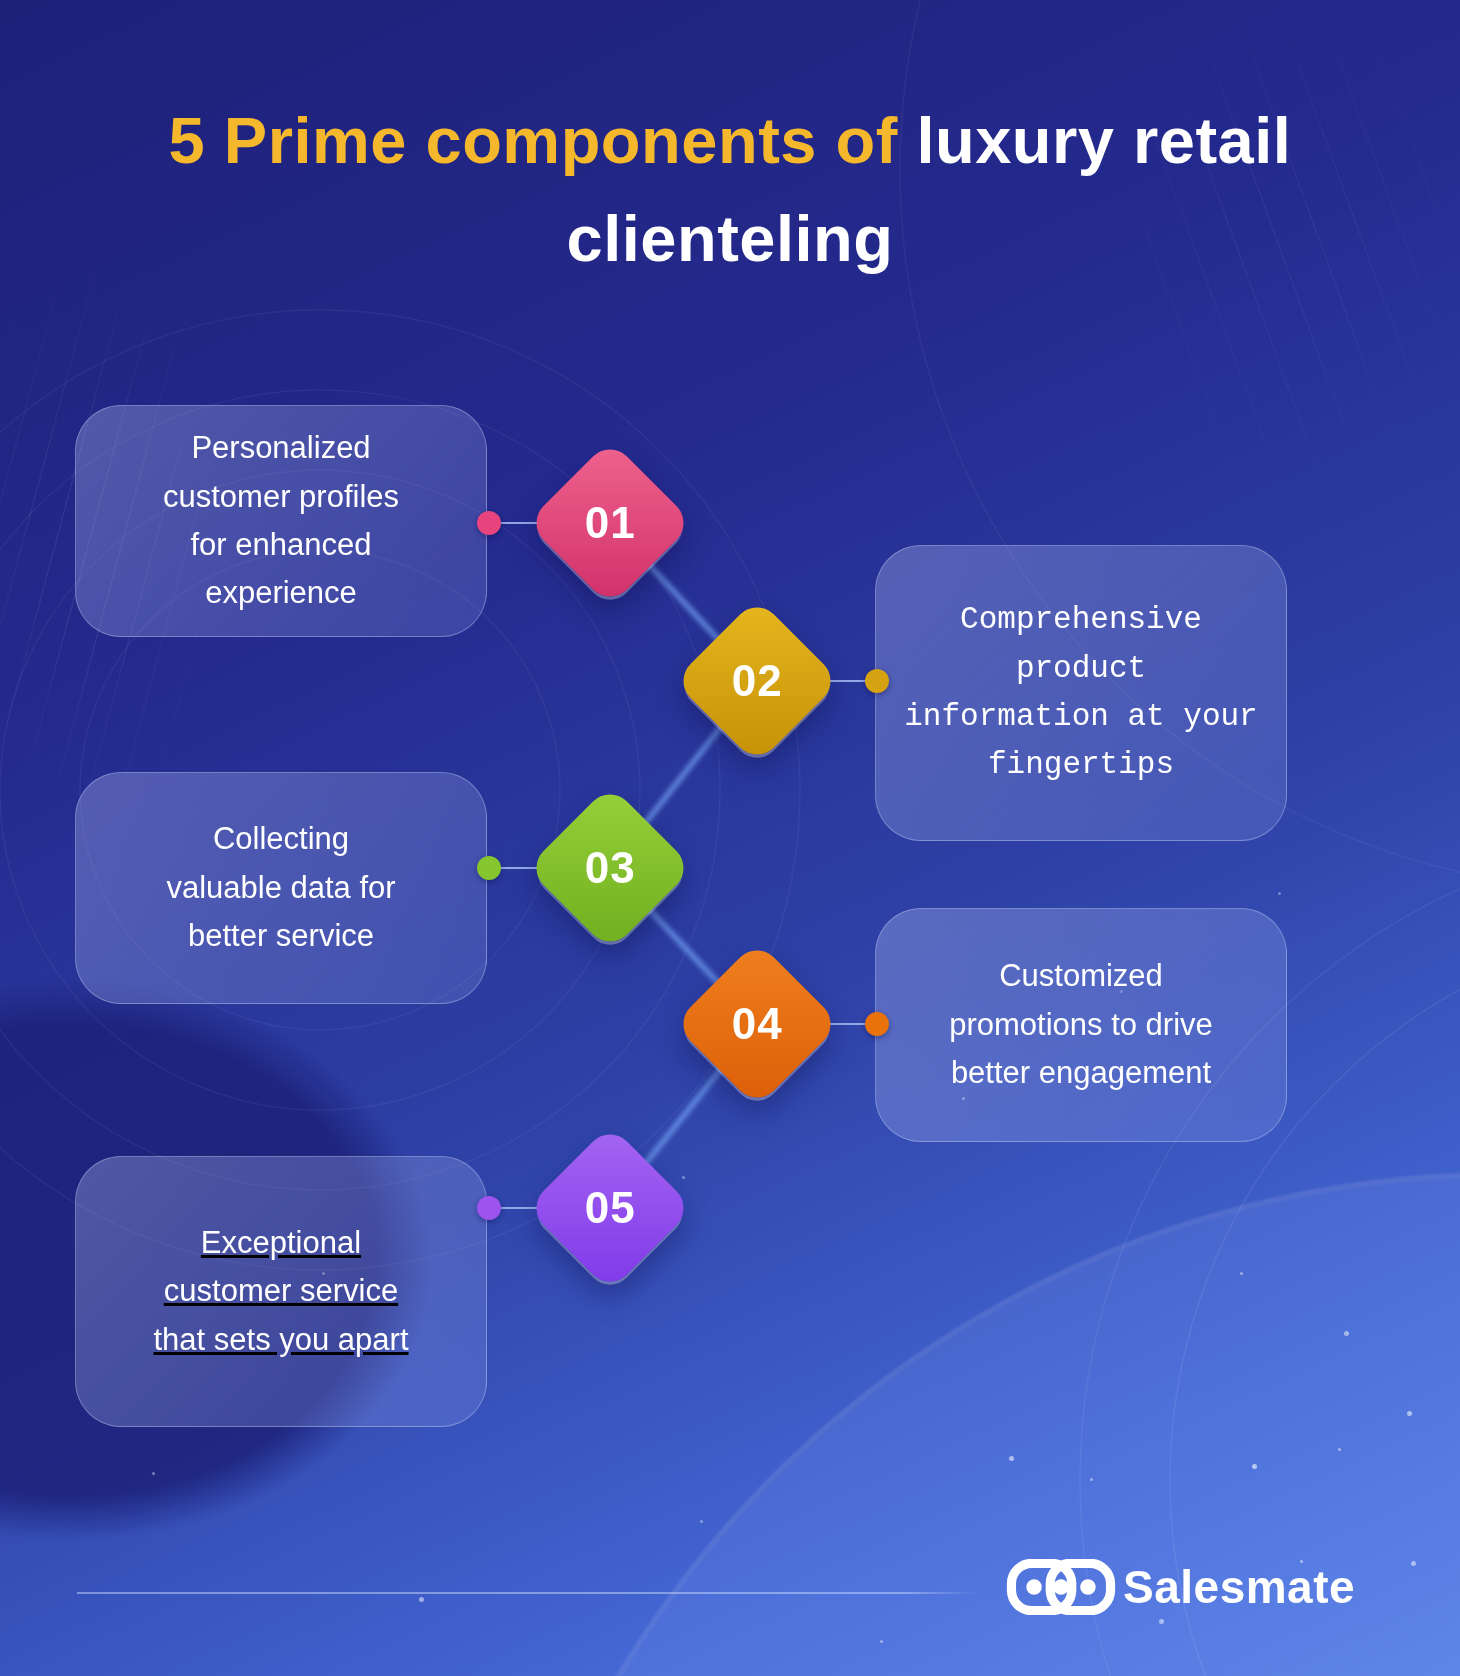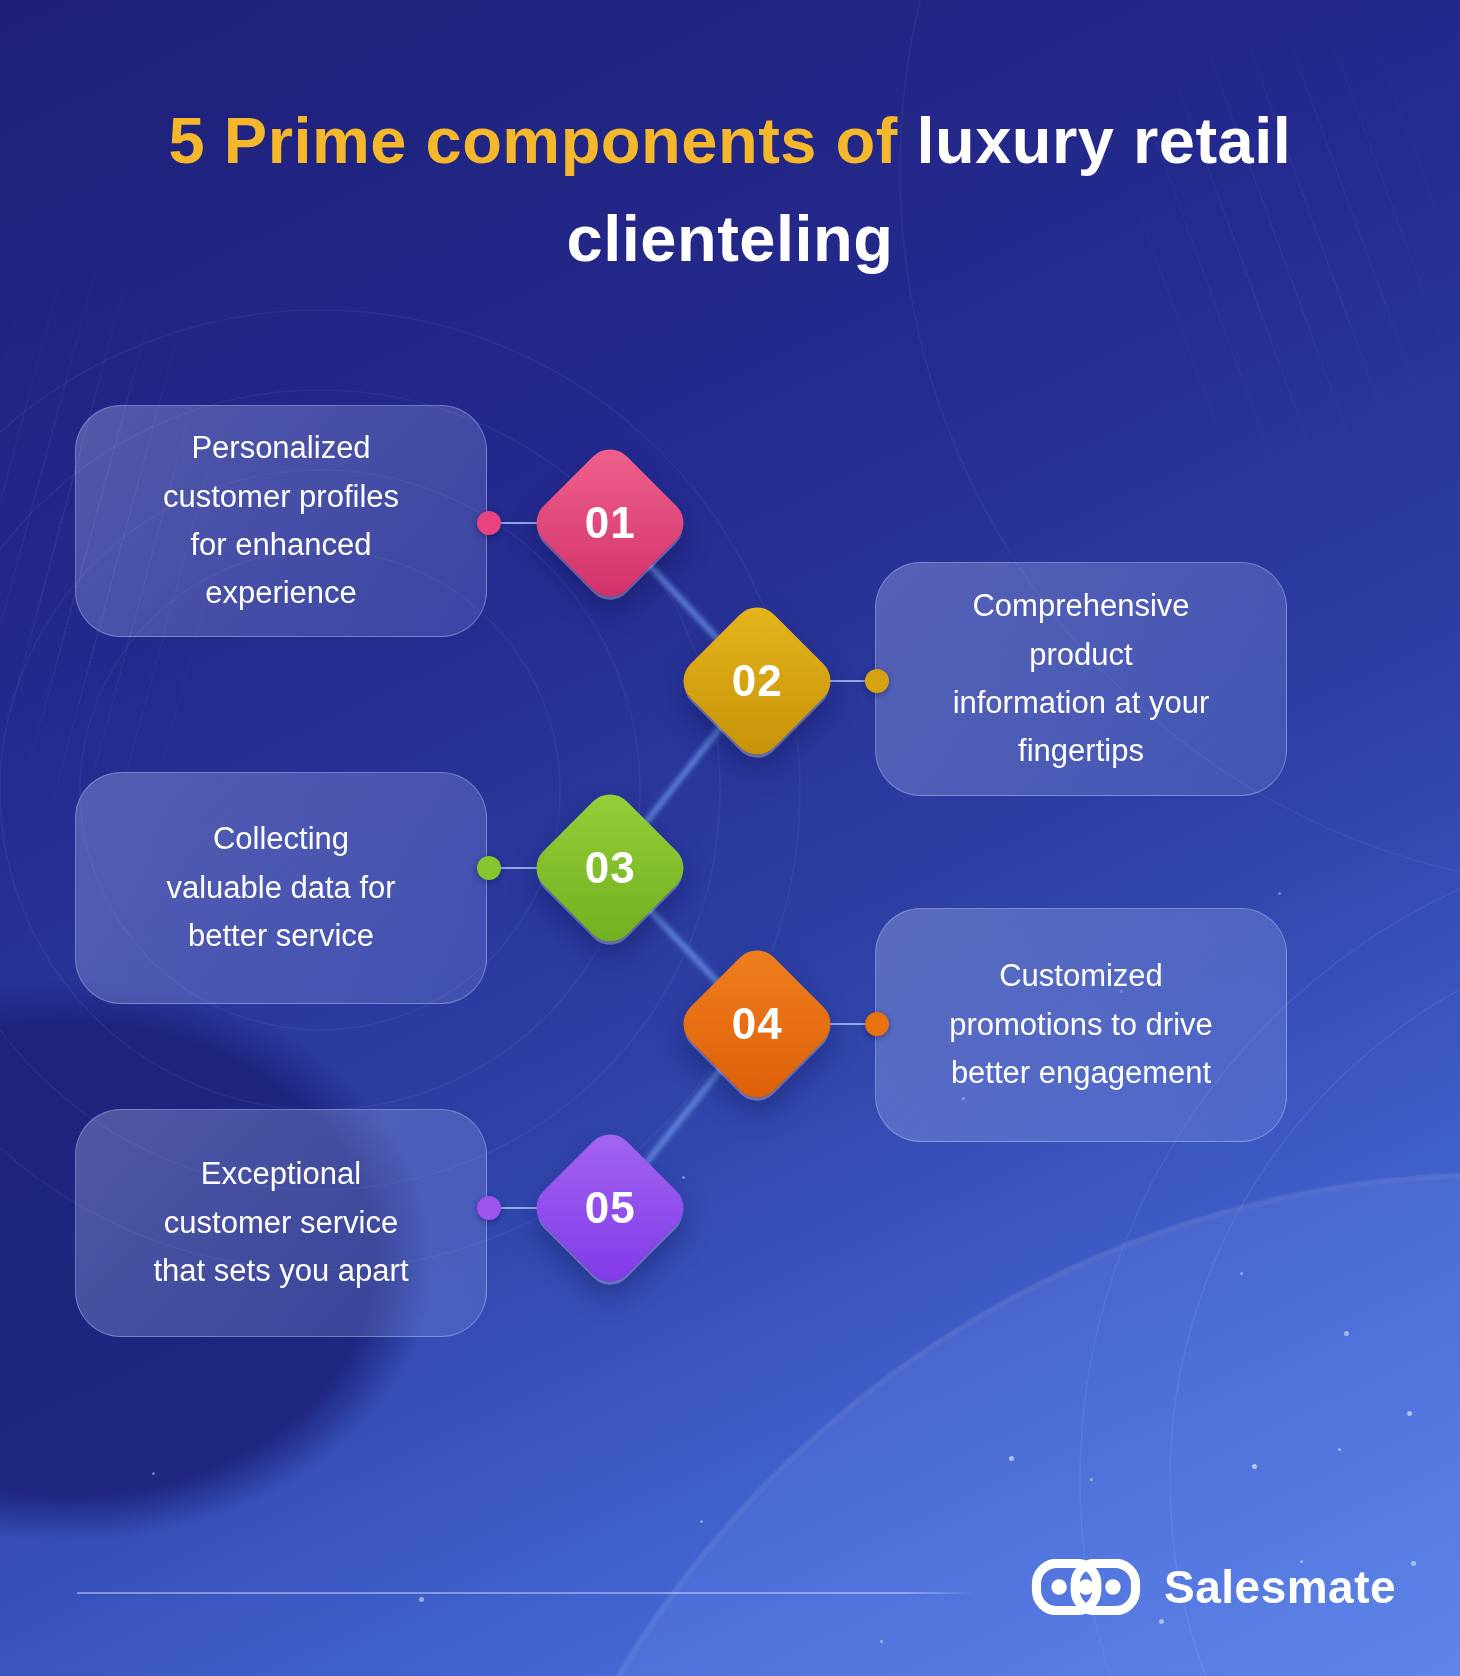--- a/index.html
+++ b/index.html
@@ -50,36 +50,36 @@
     background:linear-gradient(135deg,var(--g1),var(--g2));
     box-shadow:3px 3px 0 -1px rgba(255,255,255,.30), 10px 10px 28px rgba(10,12,70,.35);
     display:flex;align-items:center;justify-content:center;}
   .diamond .num{transform:rotate(-45deg);color:#fff;font-size:44px;font-weight:700;letter-spacing:1px;}
   .dot{position:absolute;width:24px;height:24px;border-radius:50%;background:var(--dc);
     box-shadow:0 2px 6px rgba(10,12,70,.4);}
   
   .s1 .card{left:75px;top:405px;height:232px;}
   .s1 .diamond{left:551px;top:464px;}
   .s1 .dot{left:477px;top:511px;}
-  .s2 .card{left:875px;top:562px;height:234px;}
+  .s2 .card{left:875px;top:545px;height:296px;font-family:Liberation Mono, monospace;}
   .s2 .diamond{left:698px;top:622px;}
   .s2 .dot{left:865px;top:669px;}
   .s3 .card{left:75px;top:752px;height:232px;margin-top:20px;}
   .s3 .diamond{left:551px;top:809px;}
   .s3 .dot{left:477px;top:856px;}
   .s4 .card{left:875px;top:908px;height:234px;text-align:center;}
   .s4 .diamond{left:698px;top:965px;}
   .s4 .dot{left:865px;top:1012px;}
-  .s5 .card{left:75px;top:1109px;height:228px;}
+  .s5 .card{left:75px;top:1156px;height:271px;text-decoration:underline;}
   .s5 .diamond{left:551px;top:1149px;}
   .s5 .dot{left:477px;top:1196px;}
   
   .divider{position:absolute;left:77px;top:1592px;width:900px;height:2px;
     background:linear-gradient(90deg,rgba(215,228,255,.45) 0 92%,rgba(215,228,255,0));}
-  .logo{position:absolute;left:1030px;top:1556px;height:62px;display:flex;align-items:center;gap:22px;}
+  .logo{position:absolute;left:1005px;top:1556px;height:62px;display:flex;align-items:center;gap:6px;}
   .brand{color:#fff;font-size:46px;font-weight:700;letter-spacing:.5px;}
 </style>
 </head>
 <body>
 
 <div class="bg-blob"></div>
 <div class="bg-sweep"></div>
 <div class="lines-tl"></div>
 <div class="lines-tr"></div>
 <div class="stars"></div>

